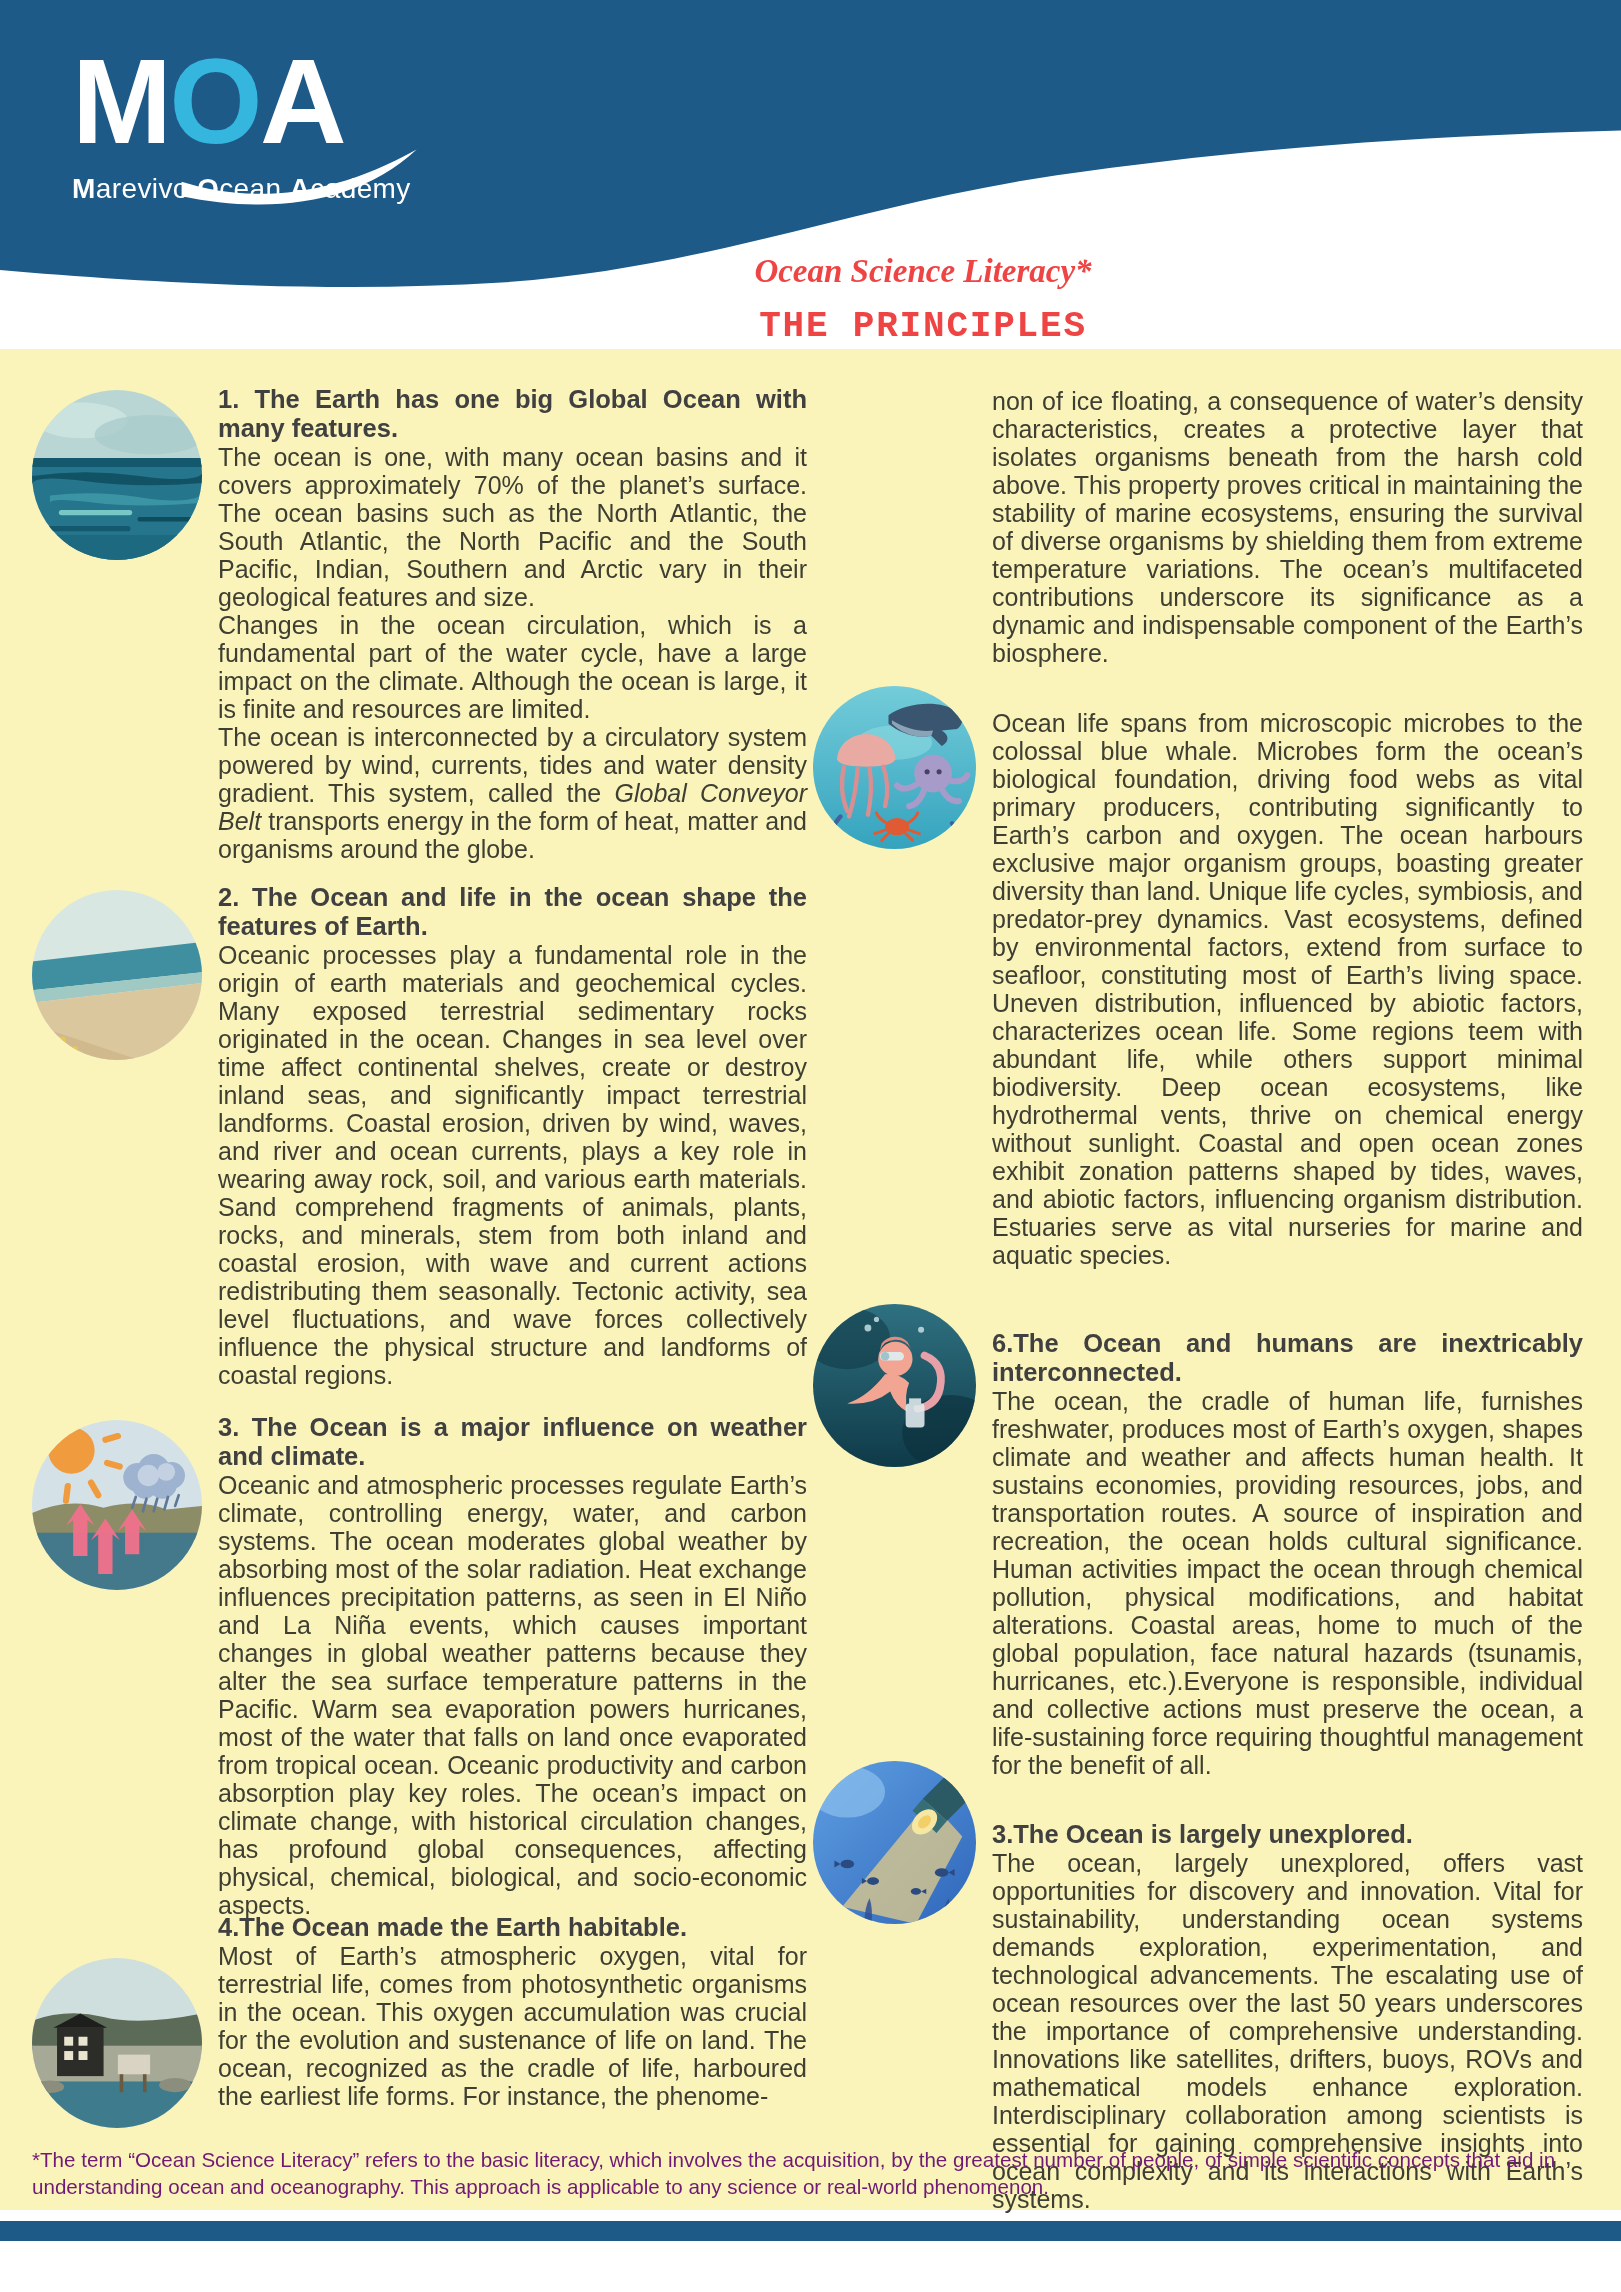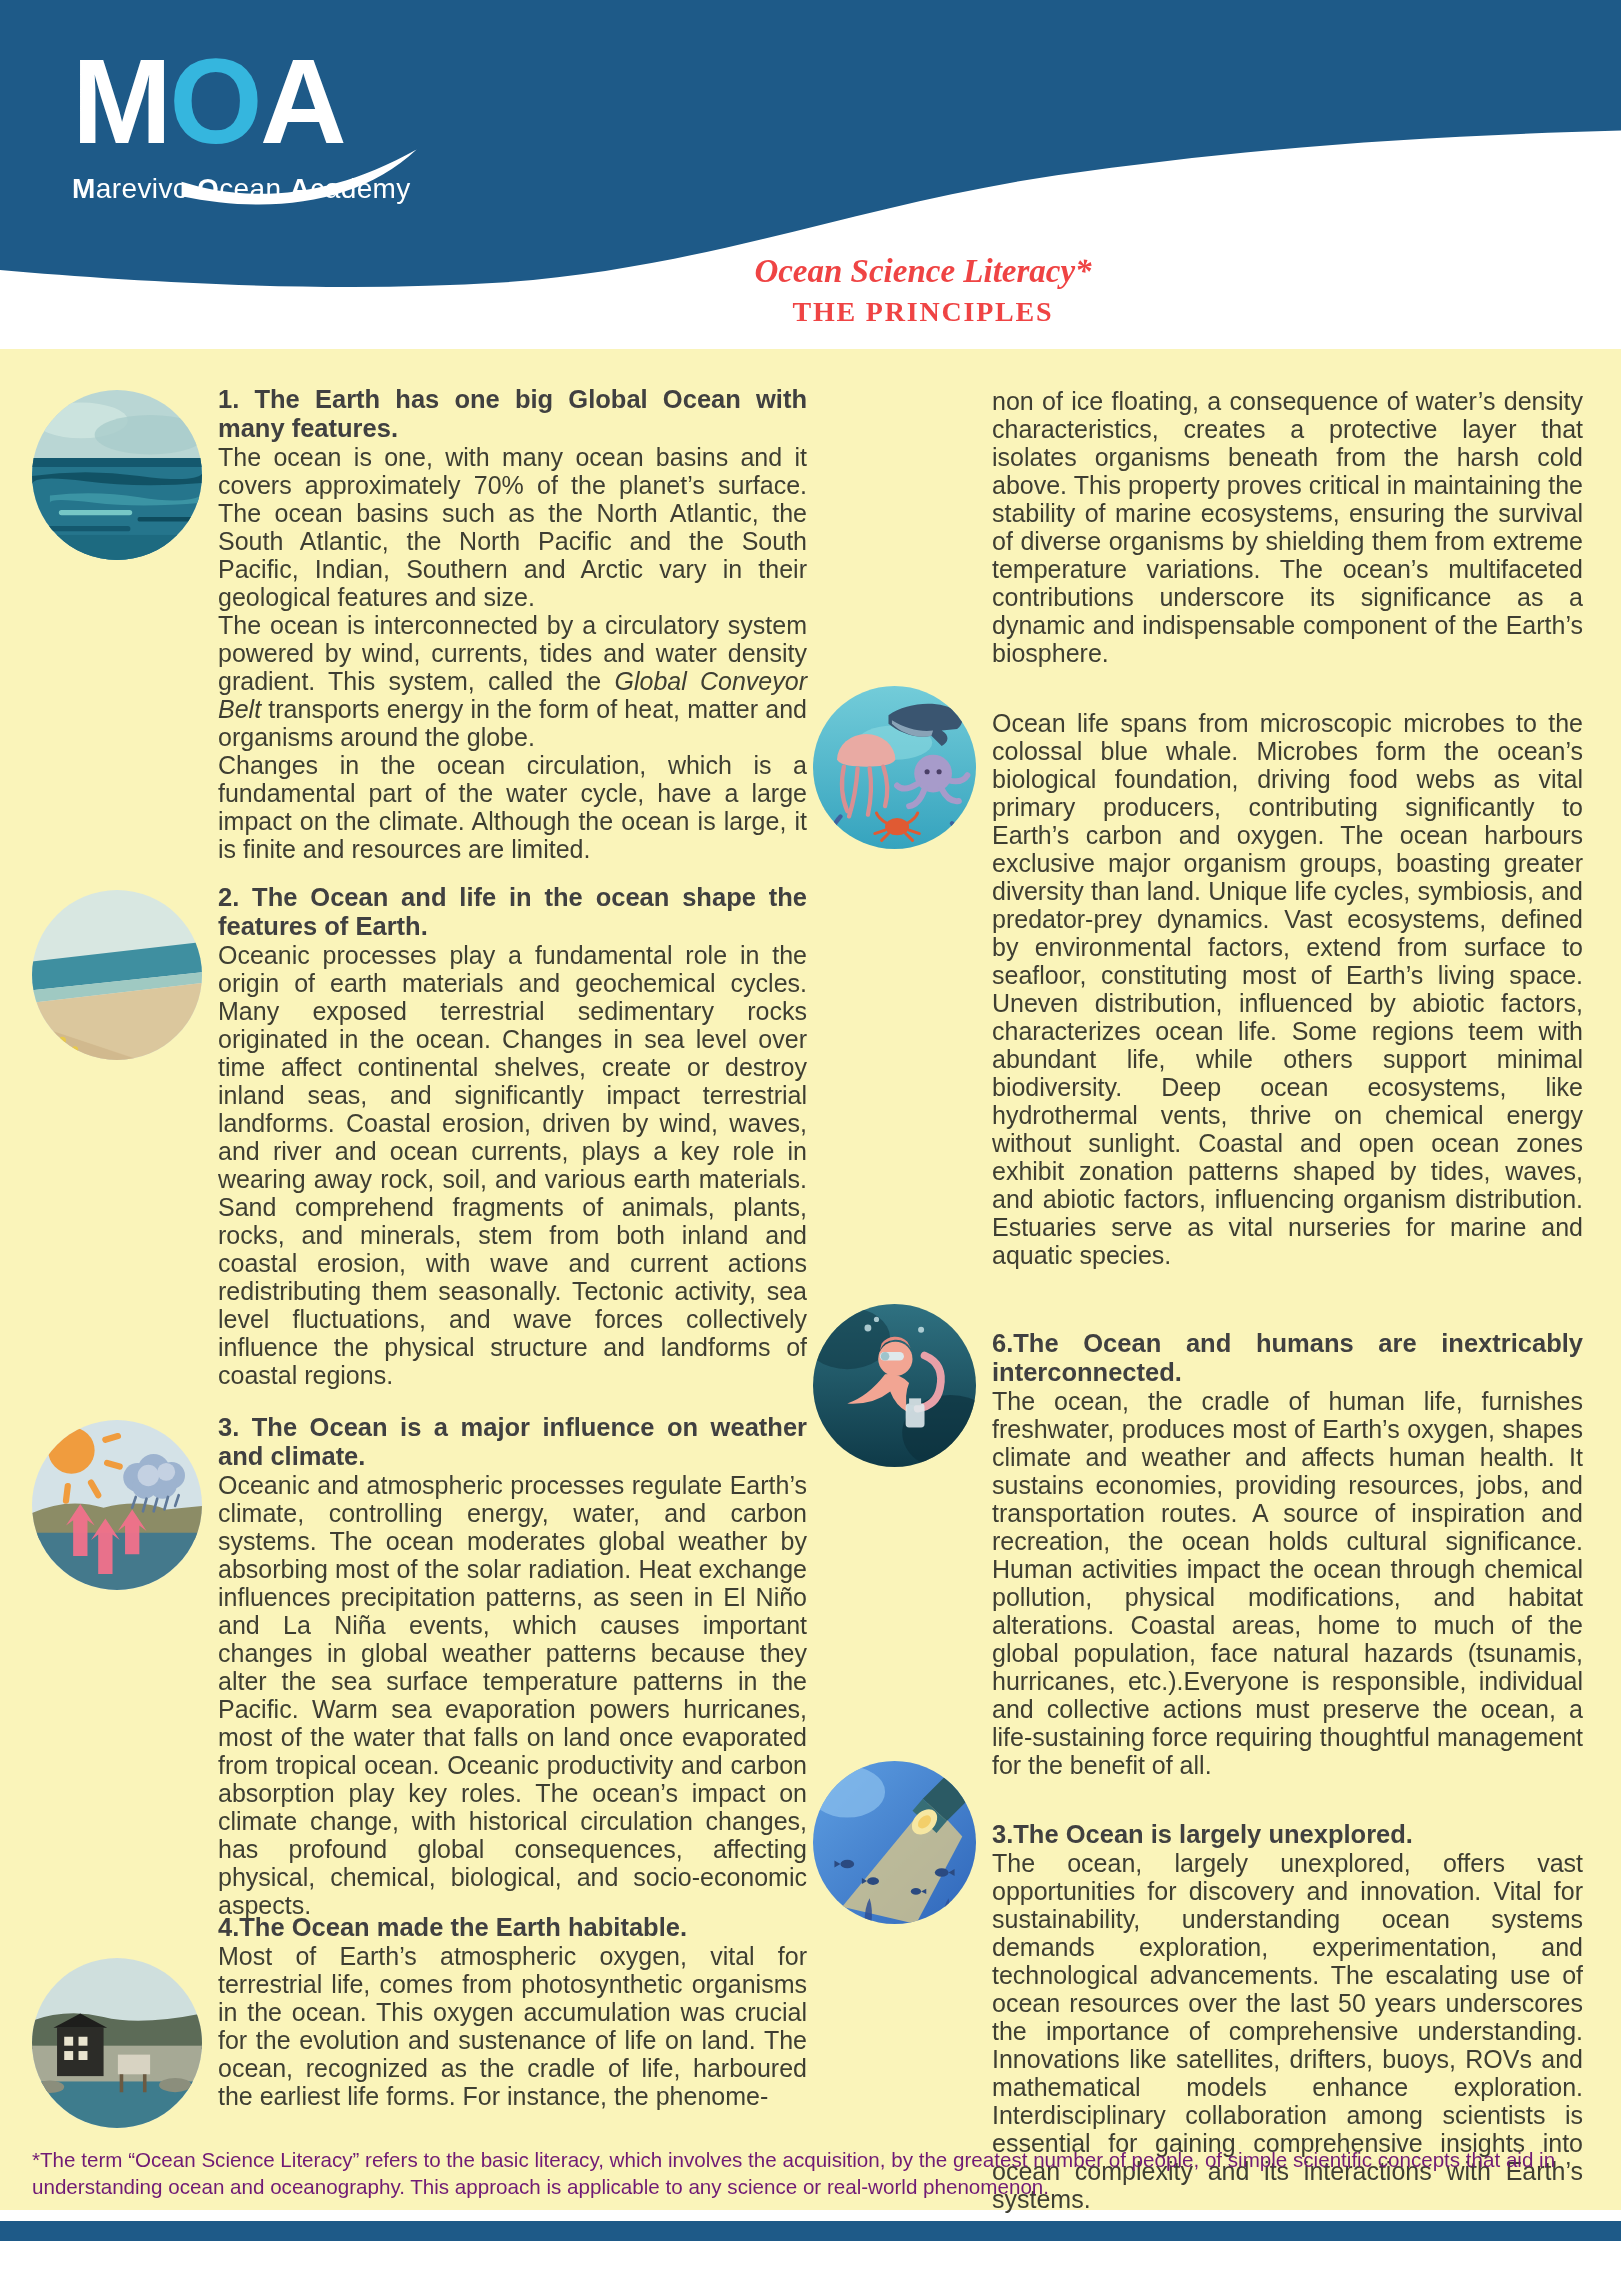--- a/index.html
+++ b/index.html
@@ -10,21 +10,21 @@
   
   .header-wave { position:absolute; left:0; top:0; width:1621px; height:304px; }
   .logo { position:absolute; left:72px; top:38px; width:376px; color:#fff; }
   .logo-acronym { font-size:120px; font-weight:bold; line-height:1.05; letter-spacing:-2.7px; }
   .logo-acronym .lo { color:#35b6de; }
   .logo-swoosh { position:absolute; left:106px; top:106px; width:244px; height:72px; pointer-events:none; }
   .logo-tagline { margin-top:9px; font-size:28px; letter-spacing:0.4px; color:#fff; white-space:nowrap; }
   .logo-tagline .ti { font-weight:bold; }
   .title-block { position:absolute; left:296px; top:253px; width:1254px; text-align:center; color:#ef4444; }
   .subtitle { font-family:"Liberation Serif", serif; font-style:italic; font-weight:bold; font-size:33px; line-height:1.1; }
-  .main-title { font-family:Liberation Serif, serif; font-weight:bold; font-size:28px; line-height:1.1; letter-spacing:1.8px; margin-top:8px; }
+  .main-title { font-family:Liberation Mono, monospace; font-weight:bold; font-size:36px; line-height:1.1; letter-spacing:1.8px; margin-top:18px; }
   
   .yellow-band { position:absolute; left:0; top:349px; width:1621px; height:1861px; background:#faf4ba; }
   .bottom-bar  { position:absolute; left:0; top:2221px; width:1621px; height:72px; background:#1e5a88; }
   .section { position:absolute; text-align:justify; font-size:25px; line-height:28px; color:#3e3e32; }
   .col-left  { left:218px;  width:589px; }
   .col-right { left:992px; width:591px; }
   .section h3 { margin:0; font-size:25.5px; line-height:29px; font-weight:bold; color:#404040; text-align:justify; }
   .section p  { margin:0; }
   .circle { position:absolute; border-radius:50%; overflow:hidden; }
   .circle svg { display:block; width:100%; height:100%; }
@@ -252,22 +252,22 @@
         <path d="M60,190 q0,-20 6,-30 q4,12 2,30 Z"></path>
         <path d="M150,190 q2,-22 8,-30 q4,14 0,30 Z"></path>
         <path d="M176,190 q4,-26 10,-34 q2,16 0,34 Z"></path>
       </g>
     </svg>
   </div>
 
   <section class="section col-left" style="top:385px;">
     <h3>1. The Earth has one big Global Ocean with many features.</h3>
     <p>The ocean is one, with many ocean basins and it covers approximately 70% of the planet’s surface. The ocean basins such as the North Atlantic, the South Atlantic, the North Pacific and the South Pacific, Indian, Southern and Arctic vary in their geological features and size.</p>
+    <p>Changes in the ocean circulation, which is a fundamental part of the water cycle, have a large impact on the climate. Although the ocean is large, it is finite and resources are limited.</p>
     <p><span>The ocean is interconnected by a circulatory system powered by wind, currents, tides and water density gradient. This system, called the </span><em>Global Conveyor Belt</em><span> transports energy in the form of heat, matter and organisms around the globe.</span></p>
-    <p>Changes in the ocean circulation, which is a fundamental part of the water cycle, have a large impact on the climate. Although the ocean is large, it is finite and resources are limited.</p>
   </section>
 
   <section class="section col-left" style="top:883px;">
     <h3>2. The Ocean and life in the ocean shape the features of Earth.</h3>
     <p>Oceanic processes play a fundamental role in the origin of earth materials and geochemical cycles. Many exposed terrestrial sedimentary rocks originated in the ocean. Changes in sea level over time affect continental shelves, create or destroy inland seas, and significantly impact terrestrial landforms. Coastal erosion, driven by wind, waves, and river and ocean currents, plays a key role in wearing away rock, soil, and various earth materials. Sand comprehend fragments of animals, plants, rocks, and minerals, stem from both inland and coastal erosion, with wave and current actions redistributing them seasonally. Tectonic activity, sea level fluctuations, and wave forces collectively influence the physical structure and landforms of coastal regions.</p>
   </section>
 
   <section class="section col-left" style="top:1413px;">
     <h3>3. The Ocean is a major influence on weather and climate.</h3>
     <p>Oceanic and atmospheric processes regulate Earth’s climate, controlling energy, water, and carbon systems. The ocean moderates global weather by absorbing most of the solar radiation. Heat exchange influences precipitation patterns, as seen in El Niño and La Niña events, which causes important changes in global weather patterns because they alter the sea surface temperature patterns in the Pacific. Warm sea evaporation powers hurricanes, most of the water that falls on land once evaporated from tropical ocean. Oceanic productivity and carbon absorption play key roles. The ocean’s impact on climate change, with historical circulation changes, has profound global consequences, affecting physical, chemical, biological, and socio-economic aspects.</p>

